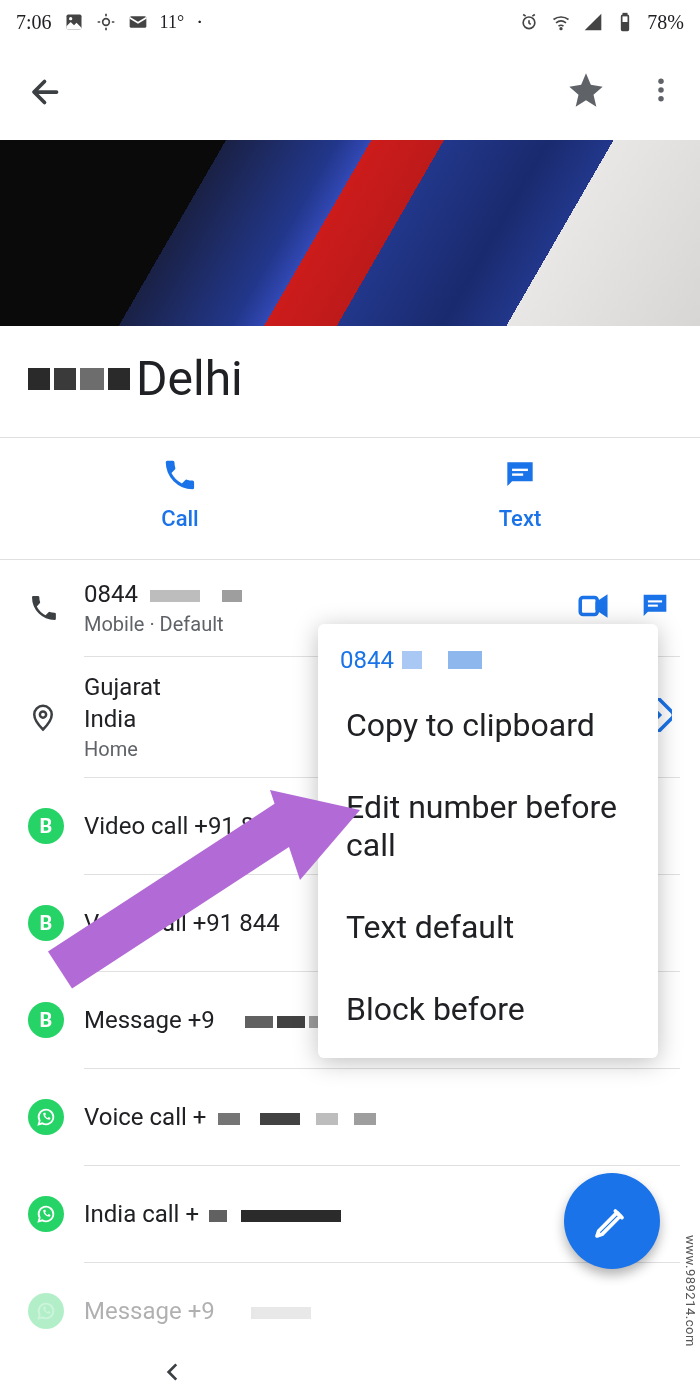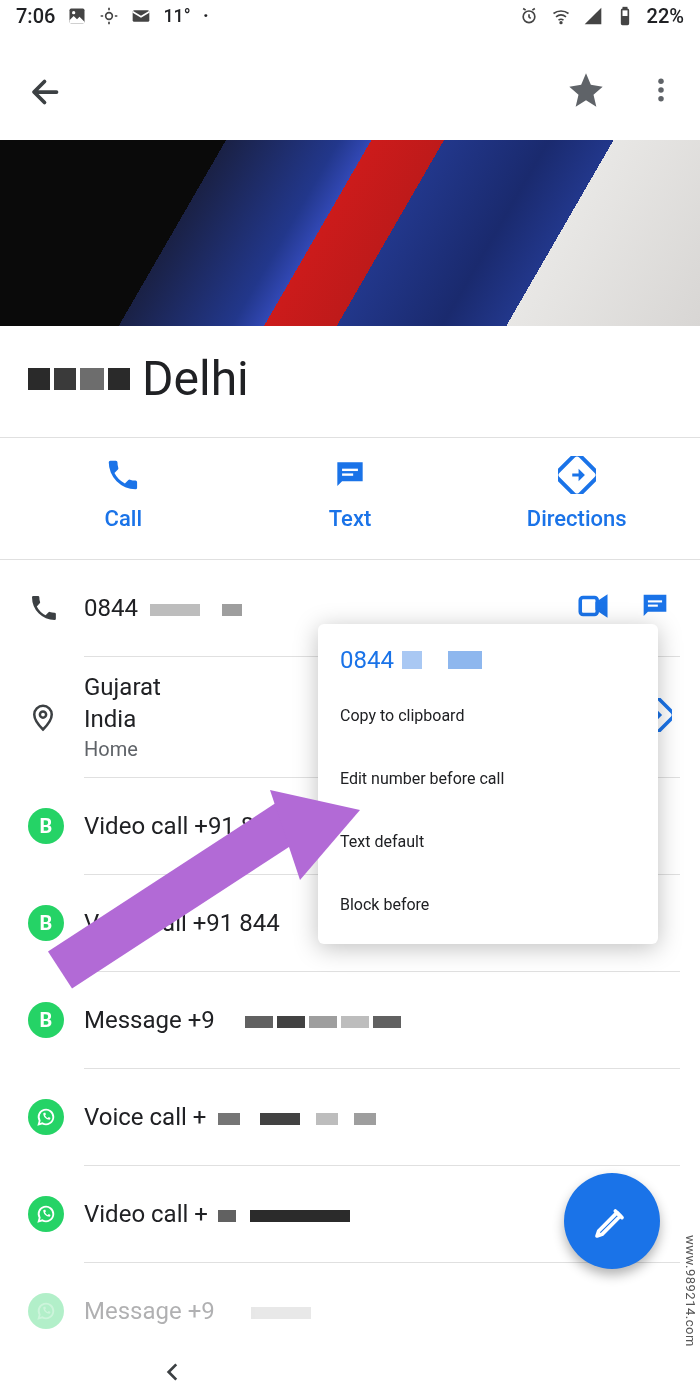--- a/index.html
+++ b/index.html
@@ -1,17 +1,17 @@
 <!DOCTYPE html>
 <html><head>
 <meta charset="utf-8">
 <style>
   * { box-sizing: border-box; margin: 0; padding: 0; }
   html, body { width: 700px; height: 1399px; font-family: Roboto, Arial, sans-serif; background: #fff; color: #202124; overflow: hidden; position: relative; }
-  .statusbar { height: 44px; display: flex; align-items: flex-end; justify-content: space-between; padding: 16px 16px; font-size: 20px; font-weight: 500; }
+  .statusbar { height: 44px; display: flex; align-items: center; justify-content: space-between; padding: 16px 16px; font-size: 20px; font-weight: 500; font-family: Liberation Serif, serif; }
   .statusbar .left, .statusbar .right { display: flex; align-items: center; gap: 12px; }
   .statusbar .ico { width: 20px; height: 20px; display: inline-flex; align-items: center; justify-content: center; }
   .appbar { height: 96px; display: flex; align-items: center; justify-content: space-between; padding: 0 24px 0 28px; }
   .appbar .back { width: 36px; height: 36px; }
   .appbar .actions { display: flex; align-items: center; gap: 40px; }
   .cover { height: 186px; width: 100%; background:
       linear-gradient(120deg,#0a0a0a 0%, #0a0a0a 28%, #1a2145 28%, #22378b 42%, #3248b5 46%, #cc1b1b 46%, #be1a1a 55%, #22378b 55%, #1a2a6e 68%, #22378b 76%, #e8e7e5 76%, #d8d6d4 100%);
       position: relative;
   }
   .name-row { padding: 24px 28px 30px; font-size: 48px; font-weight: 400; display: flex; align-items: center; }
@@ -28,21 +28,21 @@
   .row .body { flex: 1; display: flex; flex-direction: column; gap: 4px; }
   .row .title { font-size: 24px; color:#202124; }
   .row .sub { font-size: 20px; color:#5f6368; }
   .row .trailing { display: flex; gap: 28px; }
   .sub-divider { height: 1px; background:#e0e0e0; margin-left: 84px; margin-right:20px; }
   .wa { width:36px; height:36px; border-radius:50%; background:#25d366; display:flex; align-items:center; justify-content:center; color:#fff; }
   .wb { width:36px; height:36px; border-radius:50%; background:#25d366; display:flex; align-items:center; justify-content:center; color:#fff; font-weight:bold; font-size:20px; }
   .fab { position:absolute; right:40px; bottom:130px; width:96px; height:96px; border-radius:50%; background:#1a73e8; display:flex; align-items:center; justify-content:center; box-shadow:0 6px 12px rgba(0,0,0,0.3); }
   .menu { position:absolute; left:318px; top:624px; width:340px; background:#fff; border-radius:6px; box-shadow:0 4px 24px rgba(0,0,0,0.25); padding: 16px 0 8px; }
   .menu .hdr { padding: 6px 22px 10px; color:#1a73e8; font-size:24px; display:flex; align-items:center; gap:8px; }
-  .menu .item { padding: 22px 22px; font-size:16px; color:#202124; }
+  .menu .item { padding: 22px 28px; font-size:32px; color:#202124; }
   .arrow { position:absolute; left:40px; top:790px; width:320px; height:200px; pointer-events:none; }
   .muted .title, .muted svg, .muted .wa { opacity:0.35; }
   .watermark { position:absolute; right:2px; bottom:52px; writing-mode: vertical-rl; font-size:13px; color:#555; letter-spacing:0.5px; }
   .navbar { position:absolute; bottom:0; left:0; right:0; height:50px; display:flex; justify-content:center; align-items:center;}
   .redact { display:inline-flex; align-items:center; gap:4px; }
   .redact span { display:inline-block; height:12px; }
 </style>
 </head>
 <body>
 
@@ -89,21 +89,21 @@
           <path d="M2 22h20V2z"></path>
         </svg>
       </span>
     <span class="ico">
         <svg viewBox="0 0 24 24" fill="none" stroke="#444" stroke-width="2">
           <rect x="8" y="4" width="8" height="18" rx="1"></rect>
           <rect x="10" y="2" width="4" height="2" fill="#444"></rect>
           <rect x="9" y="13" width="6" height="8" fill="#444"></rect>
         </svg>
       </span>
-    <span>22%</span>
+    <span>78%</span>
   </div>
 </div>
 
 <div class="appbar">
   <div class="back">
     <svg viewBox="0 0 24 24" width="36" height="36" fill="none" stroke="#3c4043" stroke-width="2.5" stroke-linecap="round" stroke-linejoin="round">
         <path d="M19 12H5M11 5l-7 7 7 7"></path>
       </svg>
   </div>
   <div class="actions">
@@ -122,63 +122,57 @@
   </div>
 </div>
 
 <div class="cover"></div>
 
 <div class="name-row">
   <span class="blk"></span>
   <span class="blk s1"></span>
   <span class="blk s2"></span>
   <span class="blk"></span>
-  <span style="margin-left:8px;">Delhi</span>
+  <span style="margin-left:2px;">Delhi</span>
 </div>
 <div class="divider"></div>
 
 <div class="actions-row">
   <div class="act">
     <svg viewBox="0 0 24 24" fill="#1a73e8">
         <path d="M6.6 10.8a15 15 0 006.6 6.6l2.2-2.2a1 1 0 011-.25 11 11 0 003.5.55 1 1 0 011 1V20a1 1 0 01-1 1A17 17 0 013 4a1 1 0 011-1h3.5a1 1 0 011 1 11 11 0 00.55 3.5 1 1 0 01-.25 1z"></path>
       </svg>
     <span>Call</span>
   </div>
   <div class="act">
     <svg viewBox="0 0 24 24" fill="#1a73e8">
         <path d="M4 4h16v12H7l-3 3z"></path>
         <rect x="7" y="8" width="10" height="1.5" fill="#fff"></rect>
         <rect x="7" y="11" width="7" height="1.5" fill="#fff"></rect>
       </svg>
     <span>Text</span>
   </div>
-  <div class="act">
-    <svg viewBox="0 0 24 24" fill="none" stroke="#1a73e8" stroke-width="2.5">
-        <rect x="2" y="2" width="20" height="20" rx="3" transform="rotate(45 12 12)"></rect>
-        <path d="M9 13v-2h4V8l4 4-4 4v-3z" fill="#1a73e8" stroke="none"></path>
-      </svg>
-    <span>Directions</span>
-  </div>
 </div>
 <div class="divider"></div>
 
 <div class="list">
   <div class="row">
     <div class="leading">
       <svg viewBox="0 0 24 24" width="32" height="32" fill="#3c4043">
           <path d="M6.6 10.8a15 15 0 006.6 6.6l2.2-2.2a1 1 0 011-.25 11 11 0 003.5.55 1 1 0 011 1V20a1 1 0 01-1 1A17 17 0 013 4a1 1 0 011-1h3.5a1 1 0 011 1 11 11 0 00.55 3.5 1 1 0 01-.25 1z"></path>
         </svg>
     </div>
     <div class="body">
       <div class="title"><span>0844</span>
         <span class="redact" style="margin-left:6px;">
           <span style="width:50px;background:#bdbdbd;"></span>
           <span style="width:20px;background:#9e9e9e;margin-left:18px;"></span>
         </span>
       </div>
+      <div class="sub">Mobile · Default</div>
     </div>
     <div class="trailing">
       <span><svg viewBox="0 0 24 24" width="34" height="34" fill="none" stroke="#1a73e8" stroke-width="2.5">
             <rect x="3" y="6" width="12" height="12" rx="2"></rect>
             <path d="M15 10l6-4v12l-6-4z" fill="#1a73e8"></path>
           </svg></span>
       <span><svg viewBox="0 0 24 24" width="34" height="34" fill="#1a73e8">
             <path d="M4 4h16v12H7l-3 3z"></path>
             <rect x="7" y="8" width="10" height="1.5" fill="#fff"></rect>
             <rect x="7" y="11" width="7" height="1.5" fill="#fff"></rect>
@@ -271,21 +265,21 @@
   <div class="row">
     <div class="leading">
         <div class="wa">
           <svg viewBox="0 0 24 24" width="22" height="22" fill="#fff">
             <path d="M20 12a8 8 0 10-14.9 4L4 20l4.1-1.1A8 8 0 0020 12z" fill="none" stroke="#fff" stroke-width="2"></path>
             <path d="M9 8c0 4 3 7 7 7l1-2-2-1-1 1c-1 0-3-2-3-3l1-1-1-2z"></path>
           </svg>
         </div>
       </div>
     <div class="body">
-        <div class="title"><span>Video call +</span>
+        <div class="title"><span>India call +</span>
       <span class="redact" style="margin-left:4px;">
         <span style="width:18px;background:#616161;"></span>
             <span style="width:100px;background:#2b2b2b;margin-left:10px;"></span>
       </span>
     </div>
       </div>
   </div>
   <div class="sub-divider"></div>
 
   <div class="row muted">

